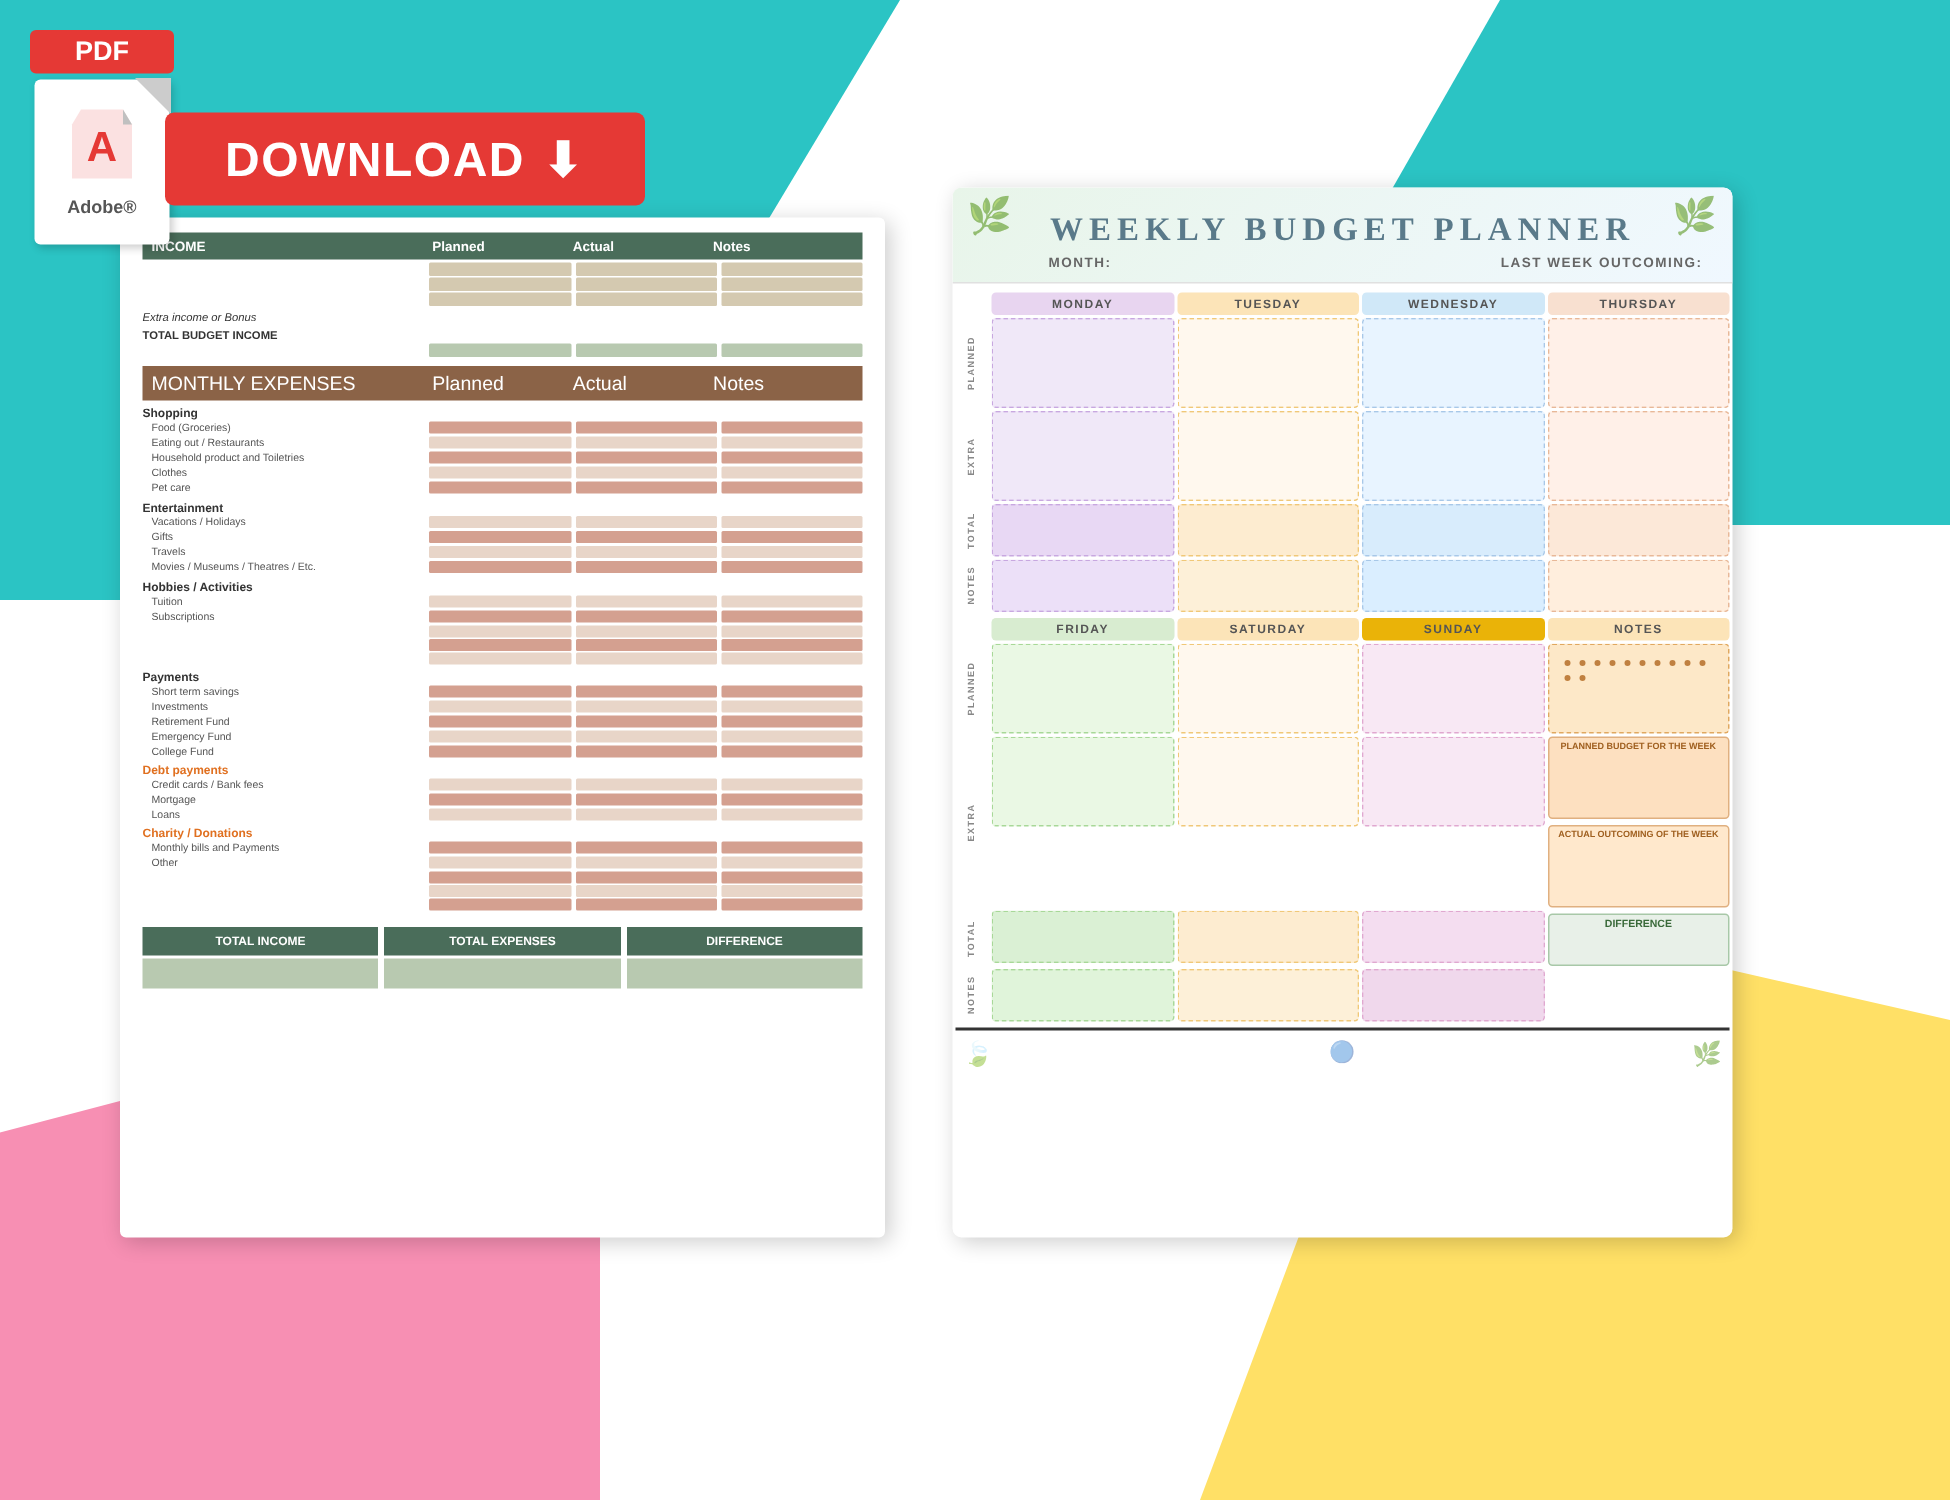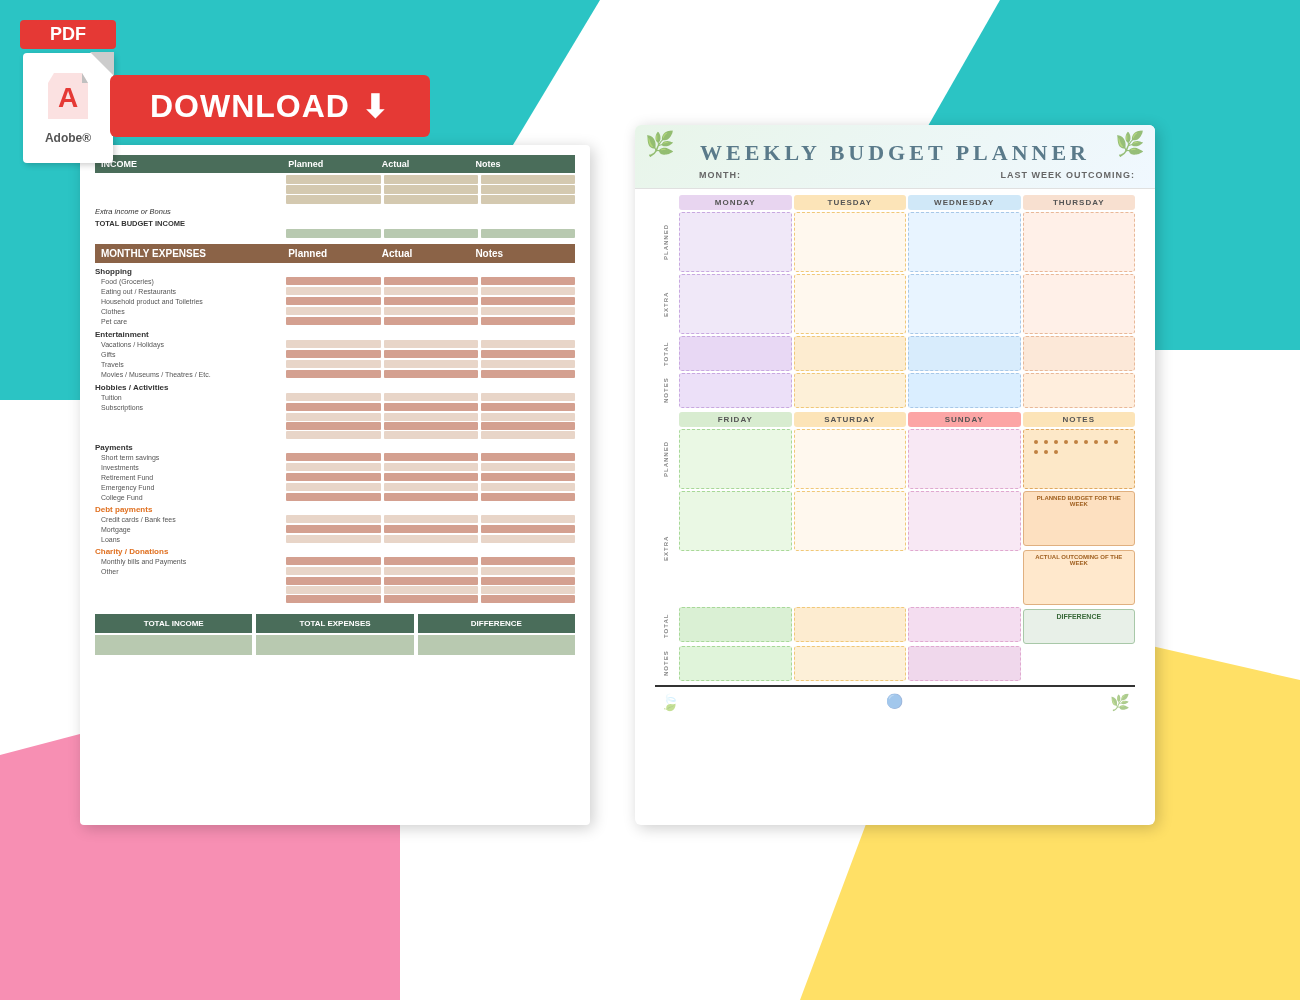--- a/index.html
+++ b/index.html
@@ -180,22 +180,22 @@
       color: #333;
       font-weight: bold;
       margin: 3px 0 1px 0;
     }
 
     .monthly-expenses-header {
       display: grid;
       grid-template-columns: 2fr 1fr 1fr 1fr;
       background: #8b6347;
       color: white;
-      font-weight: bold;
-      font-size: 10px;
+      font-weight: normal;
+      font-size: 13px;
       padding: 4px 6px;
       margin: 6px 0 2px 0;
     }
 
     .category-header {
       font-size: 8px;
       font-weight: bold;
       color: #333;
       margin: 4px 0 1px 0;
     }
@@ -284,21 +284,21 @@
       font-size: 9px;
       color: #666;
       margin-top: 4px;
       font-weight: bold;
       letter-spacing: 1px;
       text-transform: uppercase;
       padding-left: 44px;
     }
 
     .planner-body {
-      padding: 6px 20px;
+      padding: 6px 2px;
       font-size: 7px;
     }
 
     
     .week-grid-top {
       display: grid;
       grid-template-columns: 22px 1fr 1fr 1fr 1fr;
       gap: 2px;
       margin-bottom: 4px;
     }
@@ -311,21 +311,21 @@
       padding: 3px;
       border-radius: 3px;
       letter-spacing: 1px;
     }
     .day-mon { background: #e8d5f0; }
     .day-tue { background: #fce4b8; }
     .day-wed { background: #d0e8f8; }
     .day-thu { background: #f8e0d0; }
     .day-fri { background: #d8ecd0; }
     .day-sat { background: #fce4b8; }
-    .day-sun { background: #fca5a5; }
+    .day-sun { background: #eab308; }
     .day-notes { background: #fce4b8; }
 
     .row-label {
       writing-mode: vertical-rl;
       transform: rotate(180deg);
       font-size: 6px;
       font-weight: bold;
       color: #888;
       text-align: center;
       letter-spacing: 1px;

